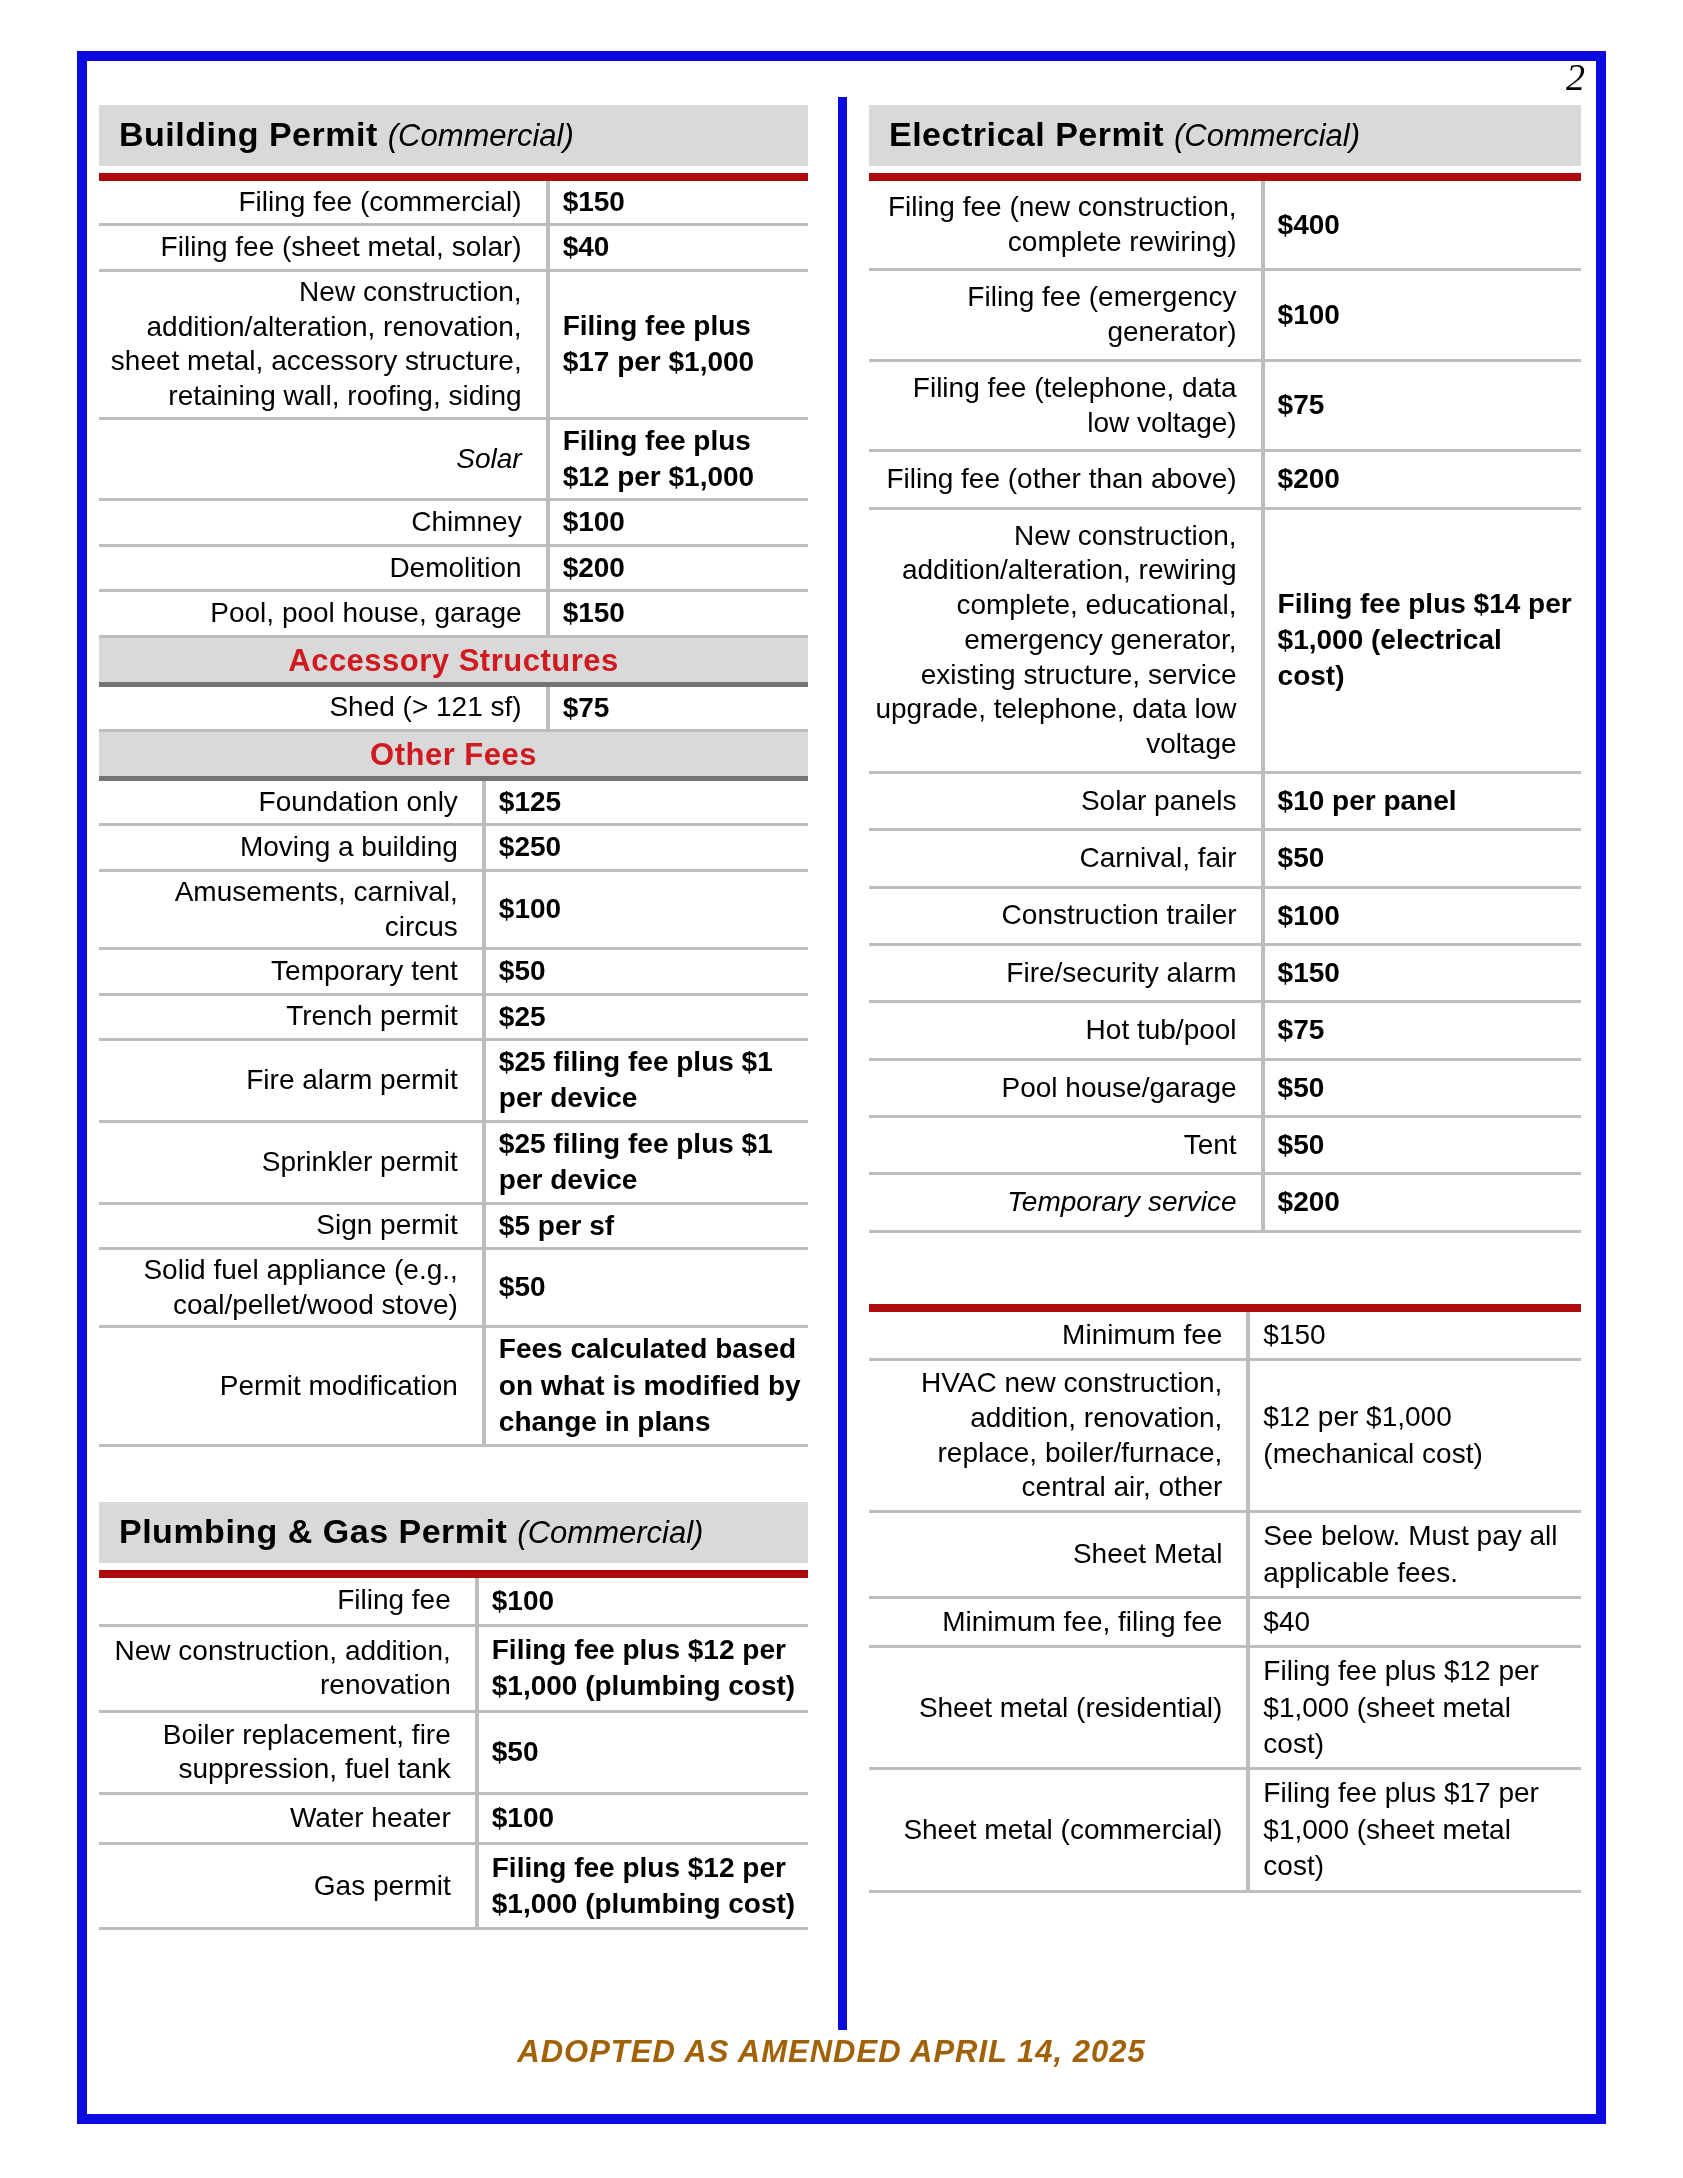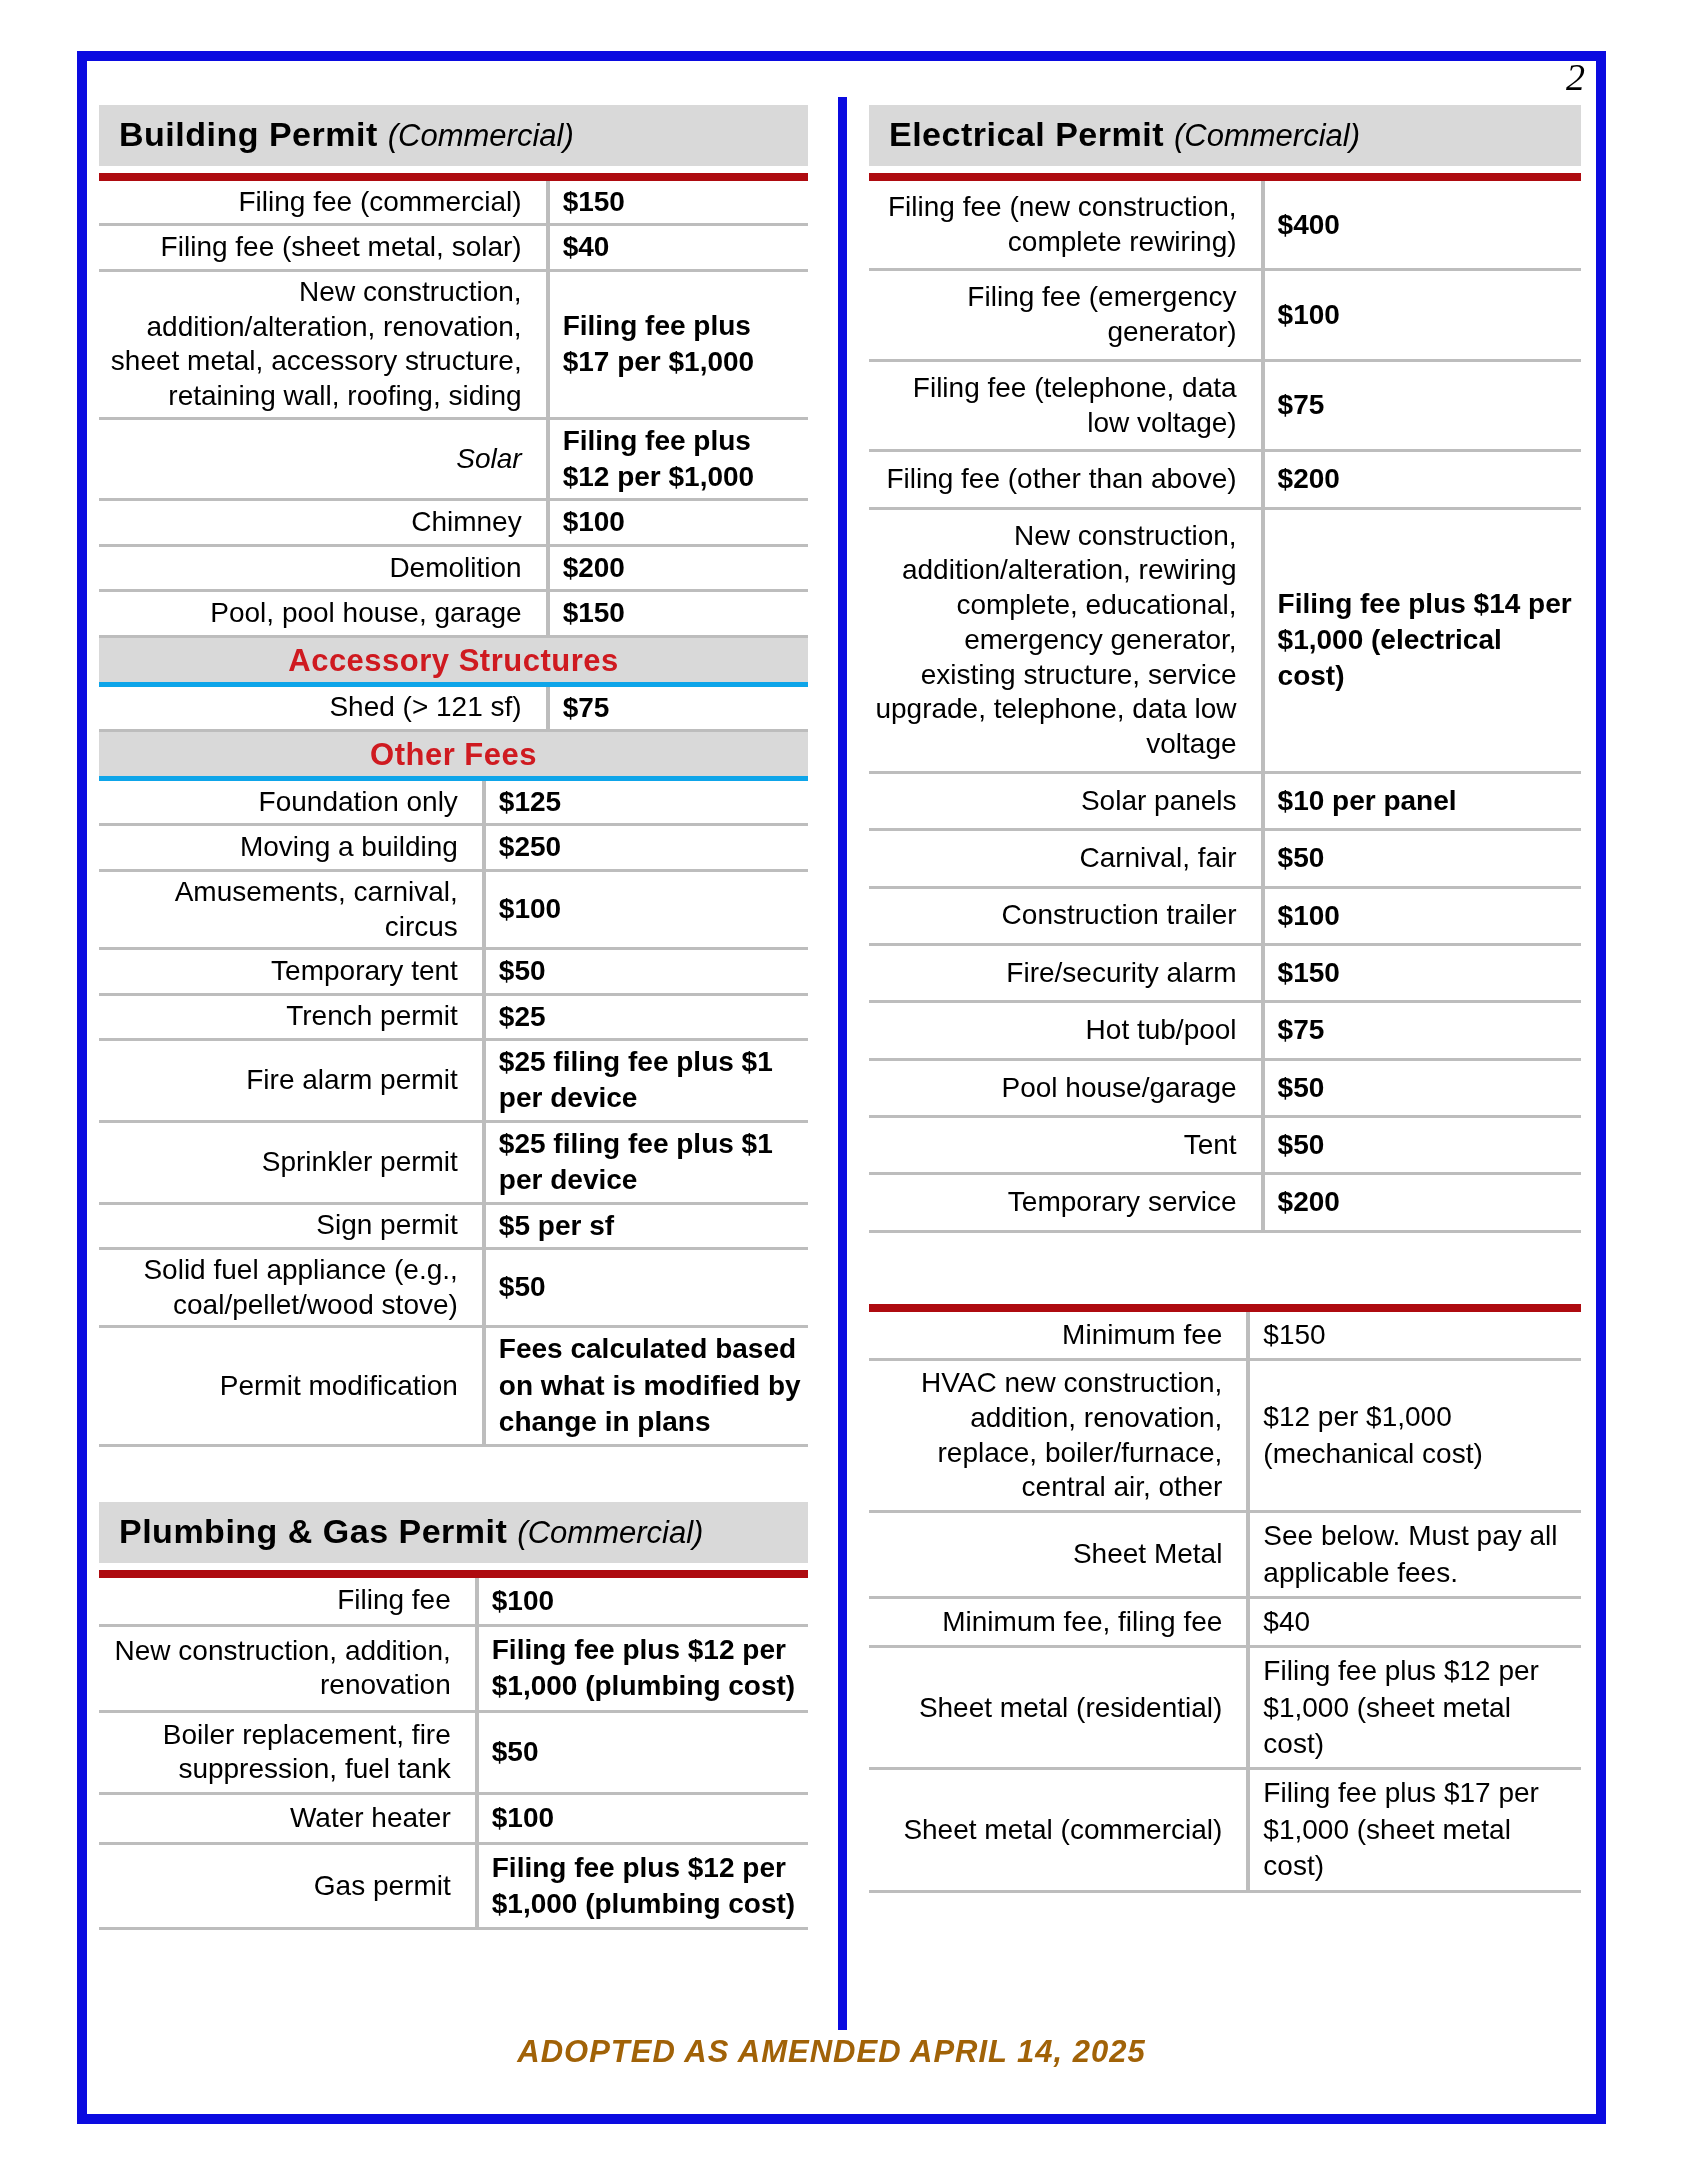--- a/index.html
+++ b/index.html
@@ -39,21 +39,21 @@
     box-sizing:border-box;
   }
   .fvalue{
     flex:1;display:flex;align-items:center;justify-content:flex-start;text-align:left;
     border-left:4px solid #bdbdbd;
     padding:var(--pad) 6px var(--pad) 13px;font-size:28px;line-height:1.3;
     box-sizing:border-box;
   }
   .vbold .fvalue{font-weight:bold;}
   .srow{
-    background:#d9d9d9;border-bottom:5px solid #0ea5e9;text-align:center;
+    background:#d9d9d9;border-bottom:5px solid #737373;text-align:center;
     padding:5px 0 3px;
   }
   .srow .stext{color:#cf1a20;font-weight:bold;font-size:31px;letter-spacing:0.5px;}
 
   .plumbing-gap{margin-top:55px;}
   .mechanical-gap{margin-top:71px;}
 
   .footer{
     position:absolute;top:2034px;left:77px;width:1509px;text-align:center;
     color:#a16207;font-weight:bold;font-style:italic;font-size:31px;letter-spacing:1px;
@@ -229,21 +229,21 @@
         </div>
         <div class="frow">
           <div class="flabel" style="width: 55%;">Pool house/garage</div>
           <div class="fvalue">$50</div>
         </div>
         <div class="frow">
           <div class="flabel" style="width: 55%;">Tent</div>
           <div class="fvalue">$50</div>
         </div>
         <div class="frow">
-          <div class="flabel" style="width: 55%;">Temporary service</div>
+          <div class="flabel" style="width: 55%; font-style: italic;">Temporary service</div>
           <div class="fvalue">$200</div>
         </div>
       </div>
   </section>
 
   <section class="ptable mechanical-gap" style="--pad: 5px;">
     <div class="redrule"></div>
     <div class="rows">
         <div class="frow">
           <div class="flabel" style="width: 53%;">Minimum fee</div>

